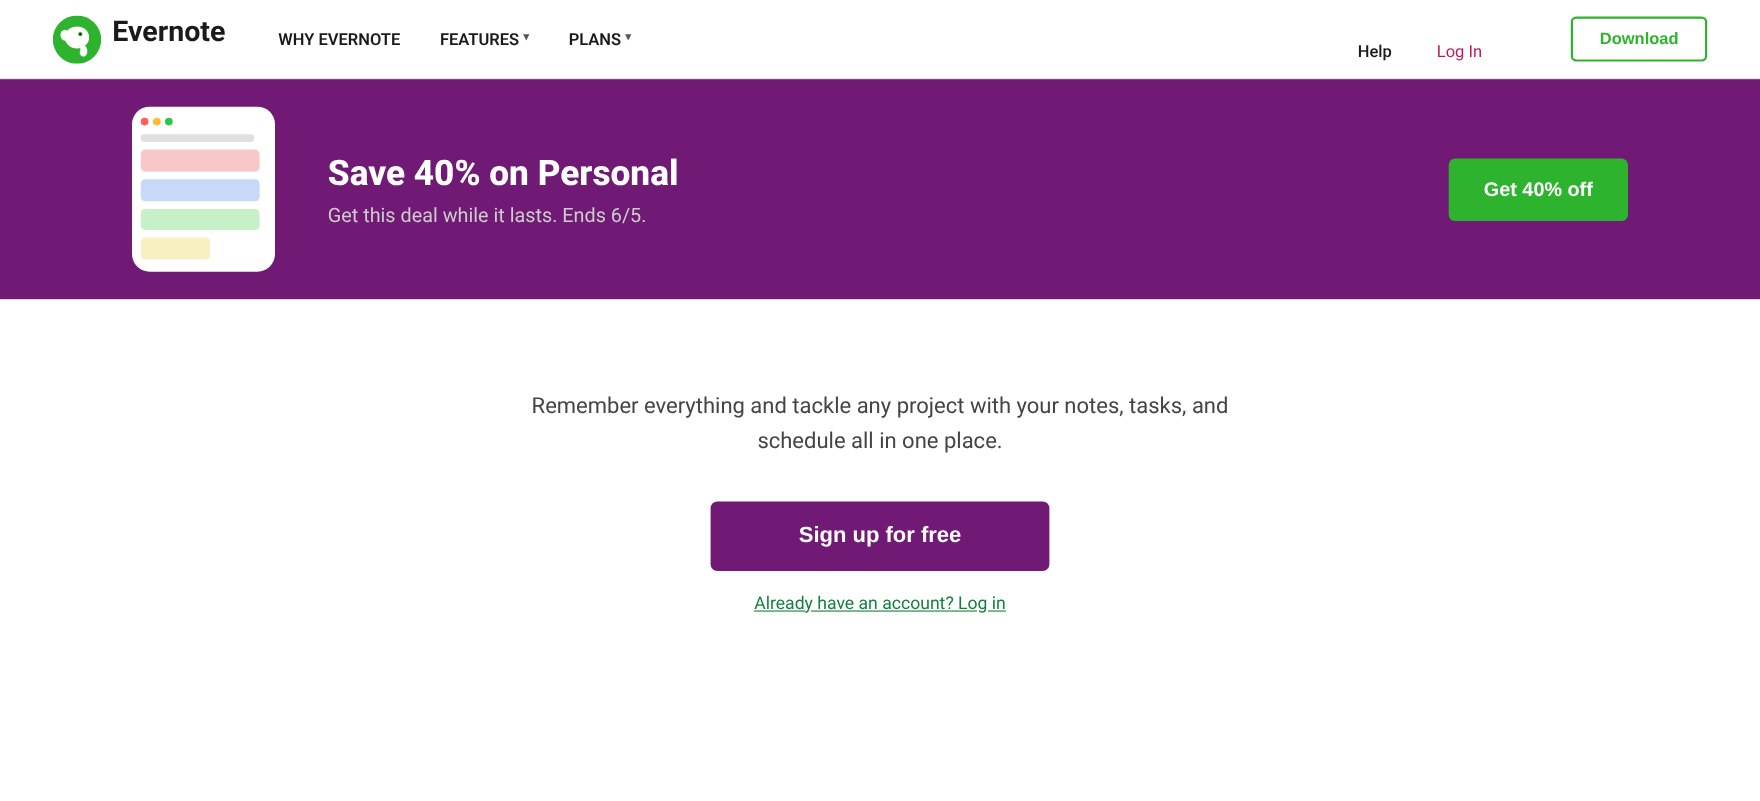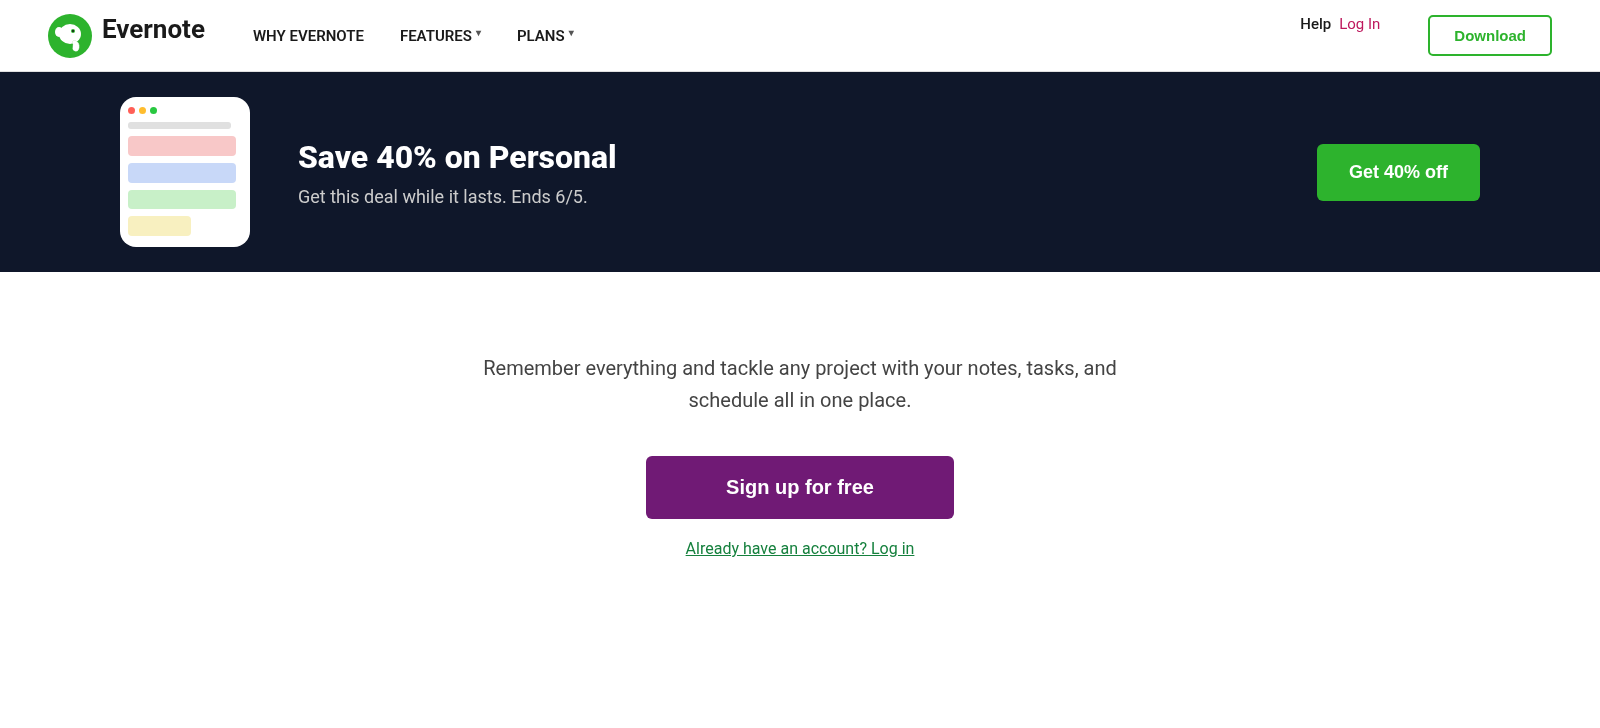--- a/index.html
+++ b/index.html
@@ -45,22 +45,22 @@
       align-items: flex-start;
       gap: 4px;
       text-decoration: none;
     }
     .chevron {
       font-size: 10px;
       color: #555;
     }
     .header-right {
       display: flex;
-      align-items: flex-start;
-      gap: 8px;
+      align-items: flex-end;
+      gap: 41px;
     }
     .help-link {
       font-size: 15px;
       font-weight: 500;
       color: #1a1a1a;
       cursor: pointer;
       text-decoration: none;
     }
     .login-link {
       font-size: 15px;
@@ -76,21 +76,21 @@
       background: transparent;
       color: #2db32d;
       font-size: 15px;
       font-weight: 700;
       cursor: pointer;
       margin-left: 40px;
     }
 
     
     .banner {
-      background: #0f172a;
+      background: #701a75;
       display: flex;
       align-items: center;
       padding: 0 120px;
       height: 200px;
       position: relative;
     }
     .banner-img {
       width: 130px;
       height: 150px;
       background: #fff;

